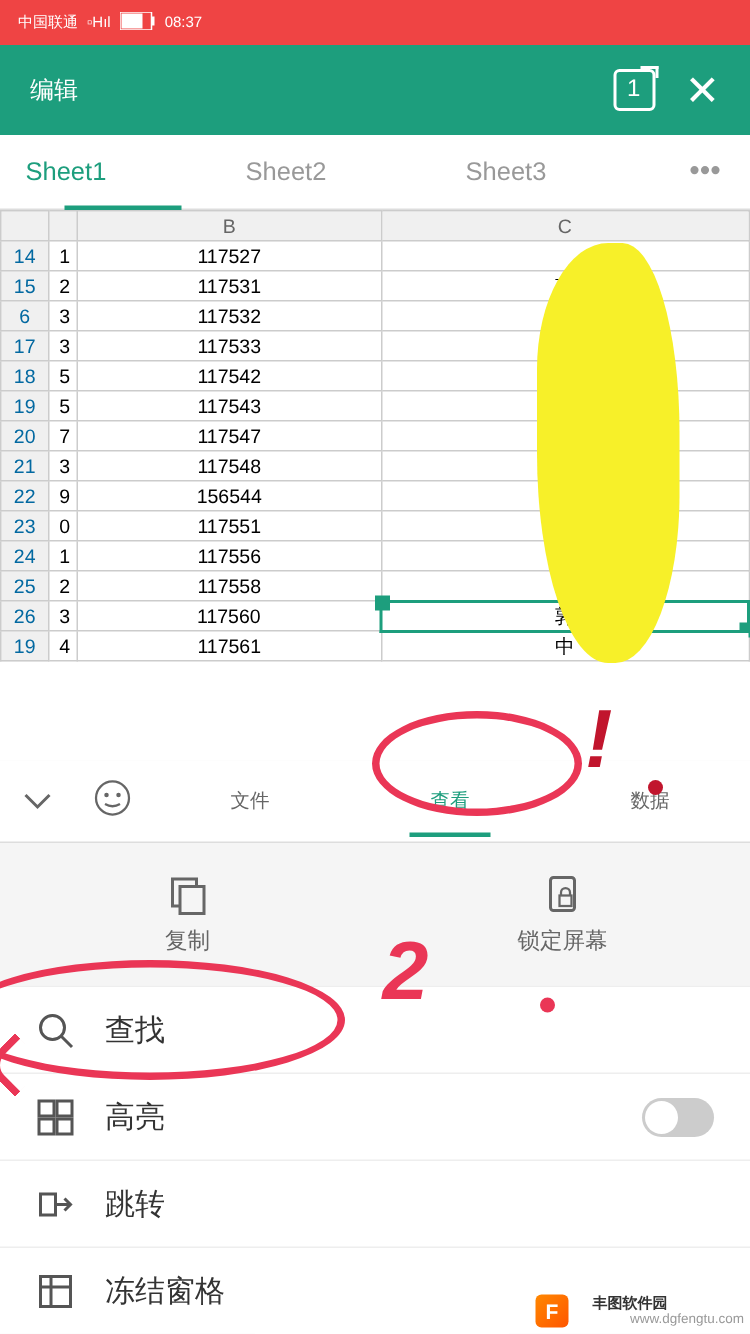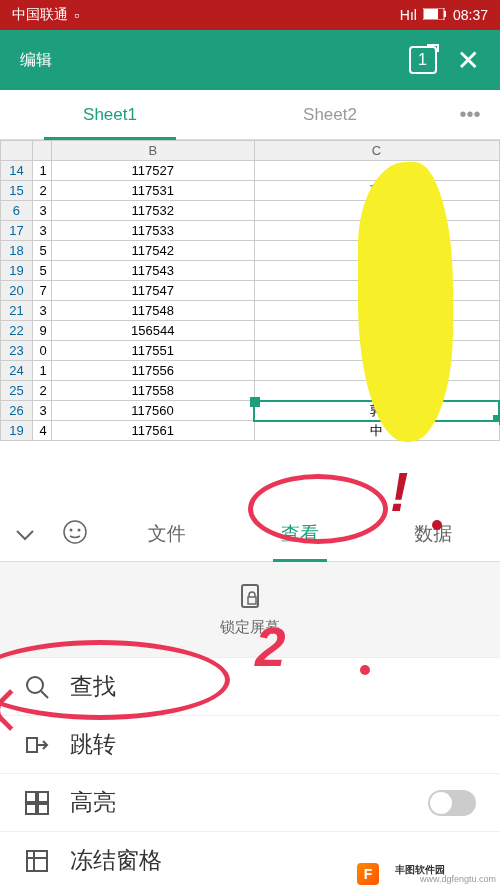--- a/index.html
+++ b/index.html
@@ -1,29 +1,29 @@
 <!DOCTYPE html>
 <html><head>
   <meta charset="utf-8">
   <style>
     * { margin: 0; padding: 0; box-sizing: border-box; font-family: -apple-system, sans-serif; }
     body { width: 500px; height: 889px; background: #fff; position: relative; overflow: hidden; }
     
-    .status-bar { height: 30px; background: #b91c1c; display: flex; justify-content: space-between; align-items: center; padding: 0 12px; color: #fff; font-size: 14px; }
+    .status-bar { height: 30px; background: #ef4444; display: flex; justify-content: flex-start; align-items: center; padding: 0 12px; color: #fff; font-size: 10px; }
     .status-left, .status-right { display: flex; align-items: center; gap: 6px; }
     
     .header { height: 60px; background: #1d9e7d; display: flex; align-items: center; padding: 0 20px; color: #fff; }
     .header-title { font-size: 16px; font-weight: 300; flex: 1; }
     .header-actions { display: flex; gap: 20px; align-items: center; }
     .tab-count { width: 28px; height: 28px; border: 2px solid #fff; border-radius: 4px; display: flex; align-items: center; justify-content: center; font-size: 16px; position: relative; }
     .tab-count::before { content: ""; position: absolute; top: -4px; right: -4px; width: 10px; height: 6px; border-top: 2px solid #fff; border-right: 2px solid #fff; }
     .close-x { font-size: 28px; font-weight: 200; cursor: pointer; }
     
     .tabs { height: 50px; background: #fff; display: flex; align-items: center; border-bottom: 1px solid #ddd; }
-    .tab { flex: 1; text-align: center; font-size: 17px; color: #999; padding: 14px 0; position: relative; }
+    .tab { flex: 1; font-size: 17px; color: #999; padding: 14px 0; position: relative; margin-left: 17px; }
     .tab.active { color: #1d9e7d; }
     .tab.active::after { content: ""; position: absolute; bottom: -1px; left: 20%; width: 60%; height: 3px; background: #1d9e7d; }
     .tab-more { width: 60px; text-align: center; color: #999; font-size: 20px; }
     
     .spreadsheet { position: relative; }
     .sheet-table { width: 100%; border-collapse: collapse; font-size: 13px; }
     .sheet-table th, .sheet-table td { border: 1px solid #ccc; height: 20px; text-align: center; background: #fff; }
     .sheet-table th { background: #f0f0f0; color: #666; font-weight: normal; }
     .col-num { width: 30px; background: #f0f0f0 !important; color: #0369a1; }
     .col-a { width: 18px; text-align: left; padding-left: 2px; }
@@ -33,30 +33,30 @@
     .handle { position: absolute; width: 10px; height: 10px; background: #1d9e7d; }
     .handle.tl { top: -5px; left: -5px; }
     .handle.br { bottom: -5px; right: -5px; }
     
     .yellow-highlight { position: absolute; top: 22px; left: 358px; width: 95px; height: 280px; background: #f7f029; border-radius: 50% 40% 45% 50% / 30% 45% 40% 50%; z-index: 5; }
     
     .bottom-panel { position: absolute; bottom: 0; left: 0; right: 0; background: #f5f5f5; z-index: 10; }
     .panel-tabs { height: 55px; display: flex; align-items: center; border-bottom: 1px solid #ddd; background: #fff; }
     .panel-collapse { width: 50px; text-align: center; font-size: 20px; color: #666; }
     .panel-assistant { width: 50px; text-align: center; }
-    .panel-tab { flex: 1; text-align: center; font-size: 19px; color: #666; padding: 15px 0; position: relative; }
+    .panel-tab { flex: 1; text-align: center; font-size: 13px; color: #666; padding: 15px 0; position: relative; }
     .panel-tab.active { color: #1d9e7d; text-align: center; }
     .panel-tab.active::after { content: ""; position: absolute; bottom: 0; left: 30%; width: 40%; height: 3px; background: #1d9e7d; }
     
     .panel-top-actions { display: flex; padding: 20px 0; background: #f5f5f5; }
     .action-item { flex: 1; display: flex; flex-direction: column; align-items: center; gap: 8px; color: #666; font-size: 15px; }
     .action-icon { width: 28px; height: 28px; }
     
     .panel-list { background: #fff; }
-    .list-row { height: 58px; display: flex; align-items: center; padding: 0 24px; gap: 20px; border-top: 1px solid #eee; font-size: 23px; color: #333; }
+    .list-row { height: 58px; display: flex; align-items: center; padding: 0 24px; gap: 20px; border-top: 1px solid #eee; font-size: 20px; color: #333; }
     .list-icon { width: 26px; height: 26px; flex-shrink: 0; }
     .toggle { margin-left: auto; width: 48px; height: 26px; background: #ccc; border-radius: 13px; position: relative; }
     .toggle::after { content: ""; position: absolute; left: 2px; top: 2px; width: 22px; height: 22px; background: #fff; border-radius: 50%; }
     
     .annotation { position: absolute; pointer-events: none; z-index: 20; }
     .circle-1 { top: 474px; left: 248px; width: 140px; height: 70px; border: 5px solid #ea3656; border-radius: 50%; }
     .excl { top: 460px; left: 390px; color: #c1152d; font-size: 55px; font-weight: bold; font-style: italic; }
     .dot1 { top: 520px; left: 432px; width: 10px; height: 10px; background: #c1152d; border-radius: 50%; }
     .circle-2 { top: 640px; left: -30px; width: 260px; height: 80px; border: 5px solid #ea3656; border-radius: 50%; }
     .num2 { top: 615px; left: 255px; color: #ea3656; font-size: 55px; font-weight: bold; font-style: italic; }
@@ -96,20 +96,21 @@
     <div class="tab-count">
         <span>1</span>
       </div>
     <div class="close-x">✕</div>
   </div>
 </div>
 
 <div class="tabs">
   <div class="tab active">Sheet1</div>
   <div class="tab">Sheet2</div>
+  <div class="tab">Sheet3</div>
   <div class="tab-more">•••</div>
 </div>
 
 <div class="spreadsheet">
   <div class="yellow-highlight"></div>
   <table class="sheet-table">
     <tbody>
         <tr>
           <th class="col-num"></th>
           <th class="col-a"></th>
@@ -222,52 +223,59 @@
         </svg>
     </div>
     <div class="panel-tab">文件</div>
     <div class="panel-tab active">查看</div>
     <div class="panel-tab">数据</div>
   </div>
 
   <div class="panel-top-actions">
     <div class="action-item">
       <svg class="action-icon" viewBox="0 0 28 28">
+          <rect x="4" y="4" width="16" height="18" fill="none" stroke="#666" stroke-width="2"></rect>
+          <rect x="9" y="9" width="16" height="18" fill="#f5f5f5" stroke="#666" stroke-width="2"></rect>
+        </svg>
+      <span>复制</span>
+    </div>
+    <div class="action-item">
+      <svg class="action-icon" viewBox="0 0 28 28">
           <rect x="6" y="3" width="16" height="22" rx="2" fill="none" stroke="#666" stroke-width="2"></rect>
           <rect x="12" y="15" width="8" height="7" fill="none" stroke="#666" stroke-width="1.5"></rect>
           <path d="M13 15 v-2 a3 3 0 0 1 6 0 v2" fill="none" stroke="#666" stroke-width="1.5"></path>
         </svg>
       <span>锁定屏幕</span>
     </div>
   </div>
 
   <div class="panel-list">
     <div class="list-row">
       <svg class="list-icon" viewBox="0 0 26 26">
           <circle cx="11" cy="11" r="8" fill="none" stroke="#555" stroke-width="2"></circle>
           <line x1="17" y1="17" x2="24" y2="24" stroke="#555" stroke-width="2"></line>
         </svg>
       <span>查找</span>
-    </div>
-    <div class="list-row">
-      <svg class="list-icon" viewBox="0 0 26 26">
-          <rect x="3" y="6" width="10" height="14" fill="none" stroke="#555" stroke-width="2"></rect>
-          <path d="M13 13 L23 13 M19 9 L23 13 L19 17" fill="none" stroke="#555" stroke-width="2"></path>
-        </svg>
-      <span>跳转</span>
     </div>
     <div class="list-row">
       <svg class="list-icon" viewBox="0 0 26 26">
           <rect x="2" y="2" width="10" height="10" fill="none" stroke="#555" stroke-width="2"></rect>
           <rect x="14" y="2" width="10" height="10" fill="none" stroke="#555" stroke-width="2"></rect>
           <rect x="2" y="14" width="10" height="10" fill="none" stroke="#555" stroke-width="2"></rect>
           <rect x="14" y="14" width="10" height="10" fill="none" stroke="#555" stroke-width="2"></rect>
         </svg>
       <span>高亮</span>
       <div class="toggle"></div>
+    </div>
+    <div class="list-row">
+      <svg class="list-icon" viewBox="0 0 26 26">
+          <rect x="3" y="6" width="10" height="14" fill="none" stroke="#555" stroke-width="2"></rect>
+          <path d="M13 13 L23 13 M19 9 L23 13 L19 17" fill="none" stroke="#555" stroke-width="2"></path>
+        </svg>
+      <span>跳转</span>
     </div>
     <div class="list-row">
       <svg class="list-icon" viewBox="0 0 26 26">
           <rect x="3" y="3" width="20" height="20" fill="none" stroke="#555" stroke-width="2"></rect>
           <line x1="3" y1="10" x2="23" y2="10" stroke="#555" stroke-width="2"></line>
           <line x1="10" y1="3" x2="10" y2="23" stroke="#555" stroke-width="2"></line>
         </svg>
       <span>冻结窗格</span>
     </div>
   </div>

